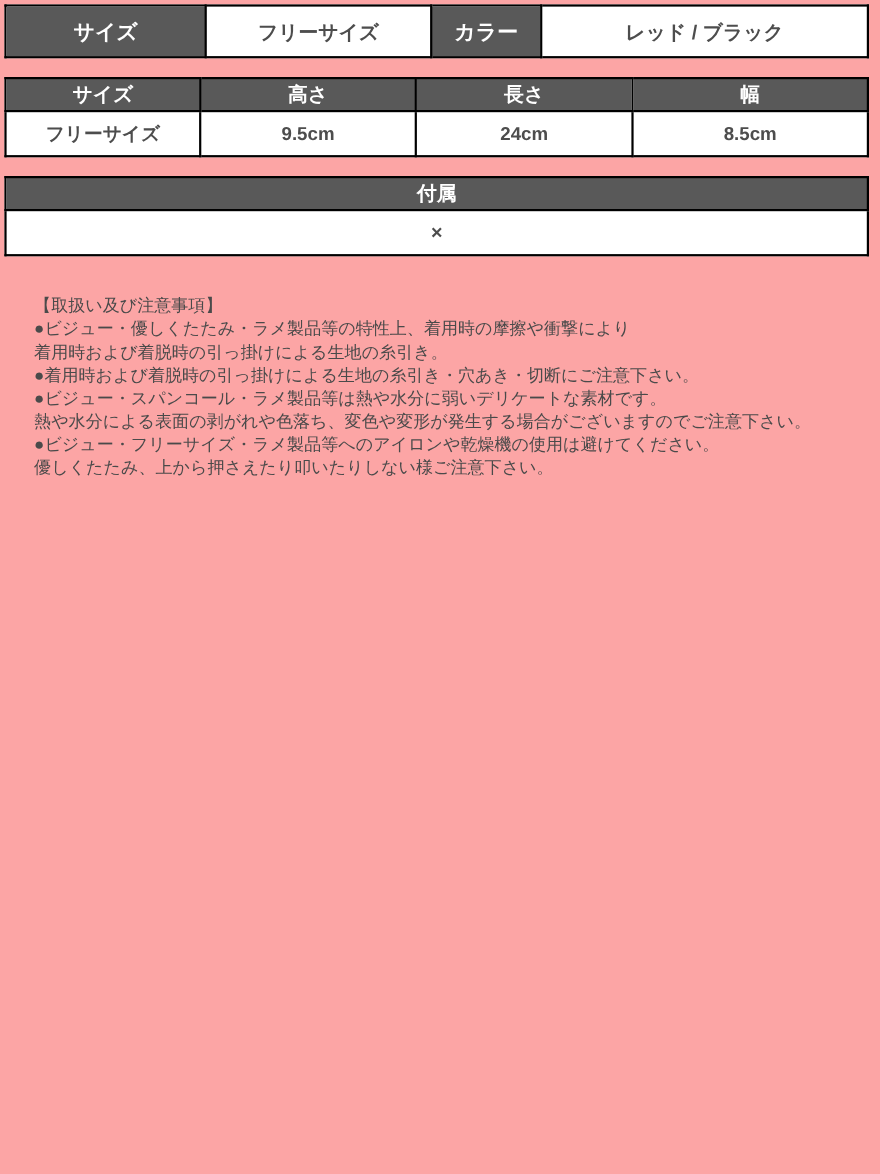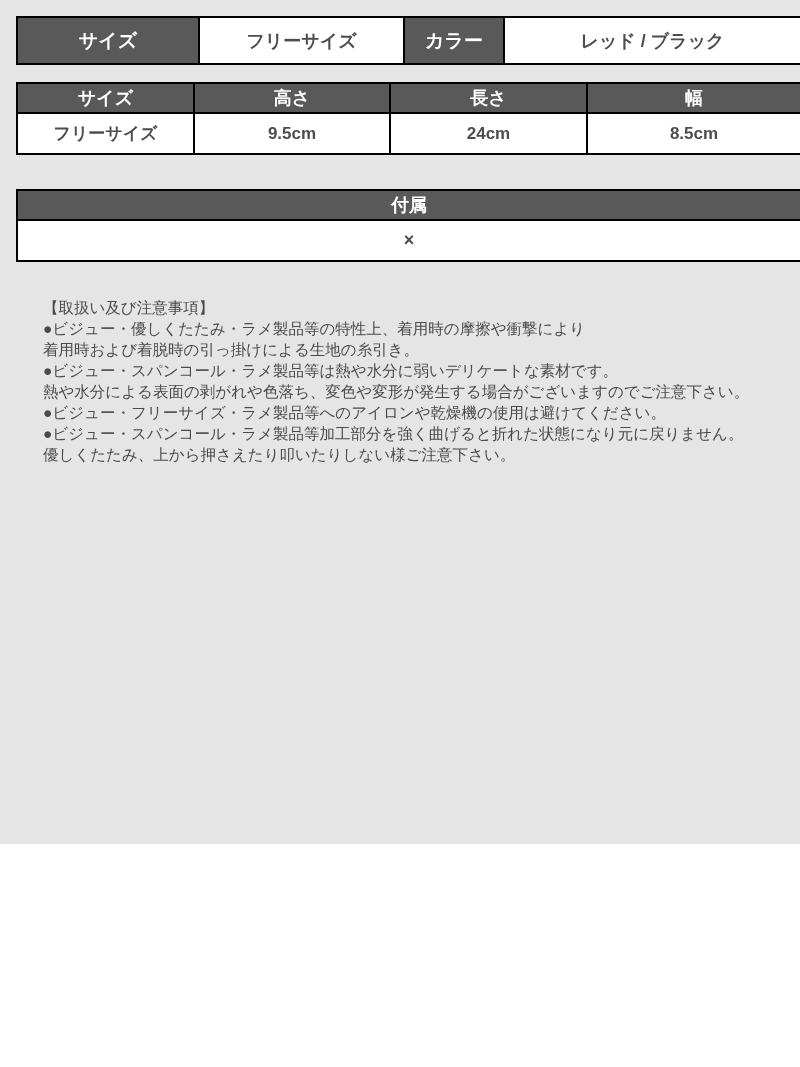--- a/index.html
+++ b/index.html
@@ -4,25 +4,25 @@
 <style>
   html, body {
     margin: 0;
     padding: 0;
     background: #ffffff;
     font-family: "Liberation Sans", "DejaVu Sans", sans-serif;
   }
   .page {
     position: relative;
     width: 800px;
-    height: 844px;
-    background: #e5e5e5;
+    height: 1067px;
+    background: #fca5a5;
     overflow: hidden;
     box-sizing: border-box;
-    padding: 16px;
+    padding: 4px;
   }
   table.spec-table {
     border-collapse: collapse;
     table-layout: fixed;
     width: 784px;
     background: #ffffff;
   }
   table.spec-table th,
   table.spec-table td {
     border: 2px solid #000000;
@@ -42,21 +42,21 @@
     font-weight: bold;
   }
   
   .t1 th, .t1 td { height: 45px; font-size: 19px; }
   .t1 td { font-size: 18px; }
   
   .t2 { margin-top: 17px; }
   .t2 th { height: 28px; font-size: 18px; }
   .t2 td { height: 39px; font-size: 17px; }
   
-  .t3 { margin-top: 34px; }
+  .t3 { margin-top: 17px; }
   .t3 th { height: 28px; font-size: 18px; }
   .t3 td { height: 39px; font-size: 18px; color: #6a6a6a; }
   
   .notes {
     margin-top: 35px;
     padding-left: 27px;
     padding-right: 25px;
     color: #4a4a4a;
     font-size: 15.5px;
     line-height: 21px;
@@ -121,20 +121,20 @@
       <tr>
         <td>×</td>
       </tr>
     </tbody>
   </table>
 
   <div class="notes">
     <div>【取扱い及び注意事項】</div>
     <div>●ビジュー・優しくたたみ・ラメ製品等の特性上、着用時の摩擦や衝撃により</div>
     <div>着用時および着脱時の引っ掛けによる生地の糸引き。</div>
+    <div>●着用時および着脱時の引っ掛けによる生地の糸引き・穴あき・切断にご注意下さい。</div>
     <div>●ビジュー・スパンコール・ラメ製品等は熱や水分に弱いデリケートな素材です。</div>
     <div>熱や水分による表面の剥がれや色落ち、変色や変形が発生する場合がございますのでご注意下さい。</div>
     <div>●ビジュー・フリーサイズ・ラメ製品等へのアイロンや乾燥機の使用は避けてください。</div>
-    <div>●ビジュー・スパンコール・ラメ製品等加工部分を強く曲げると折れた状態になり元に戻りません。</div>
     <div>優しくたたみ、上から押さえたり叩いたりしない様ご注意下さい。</div>
   </div>
 
 </div>
 
 </body></html>

